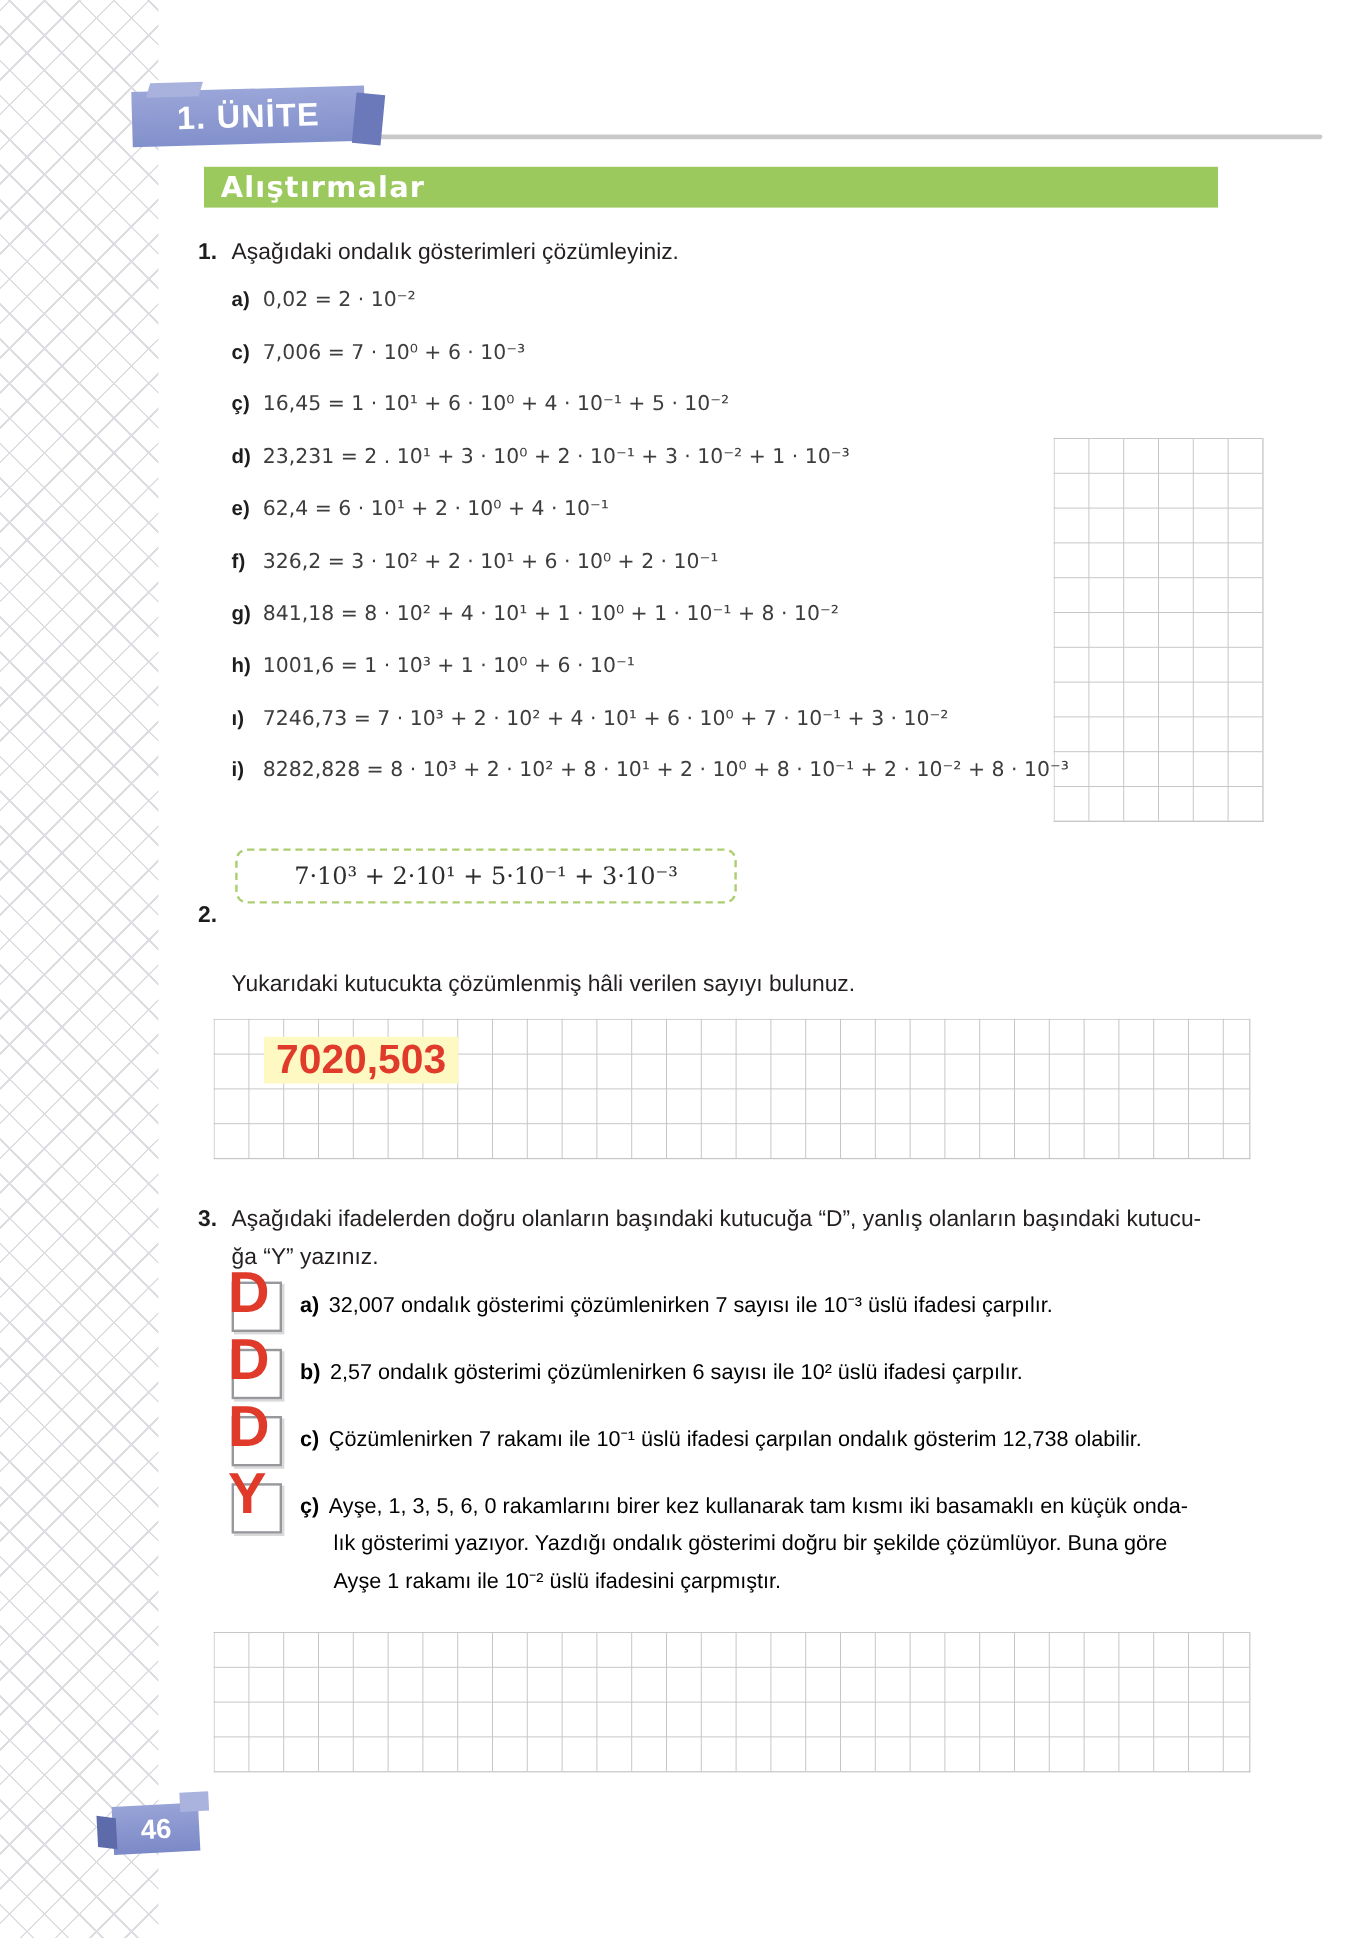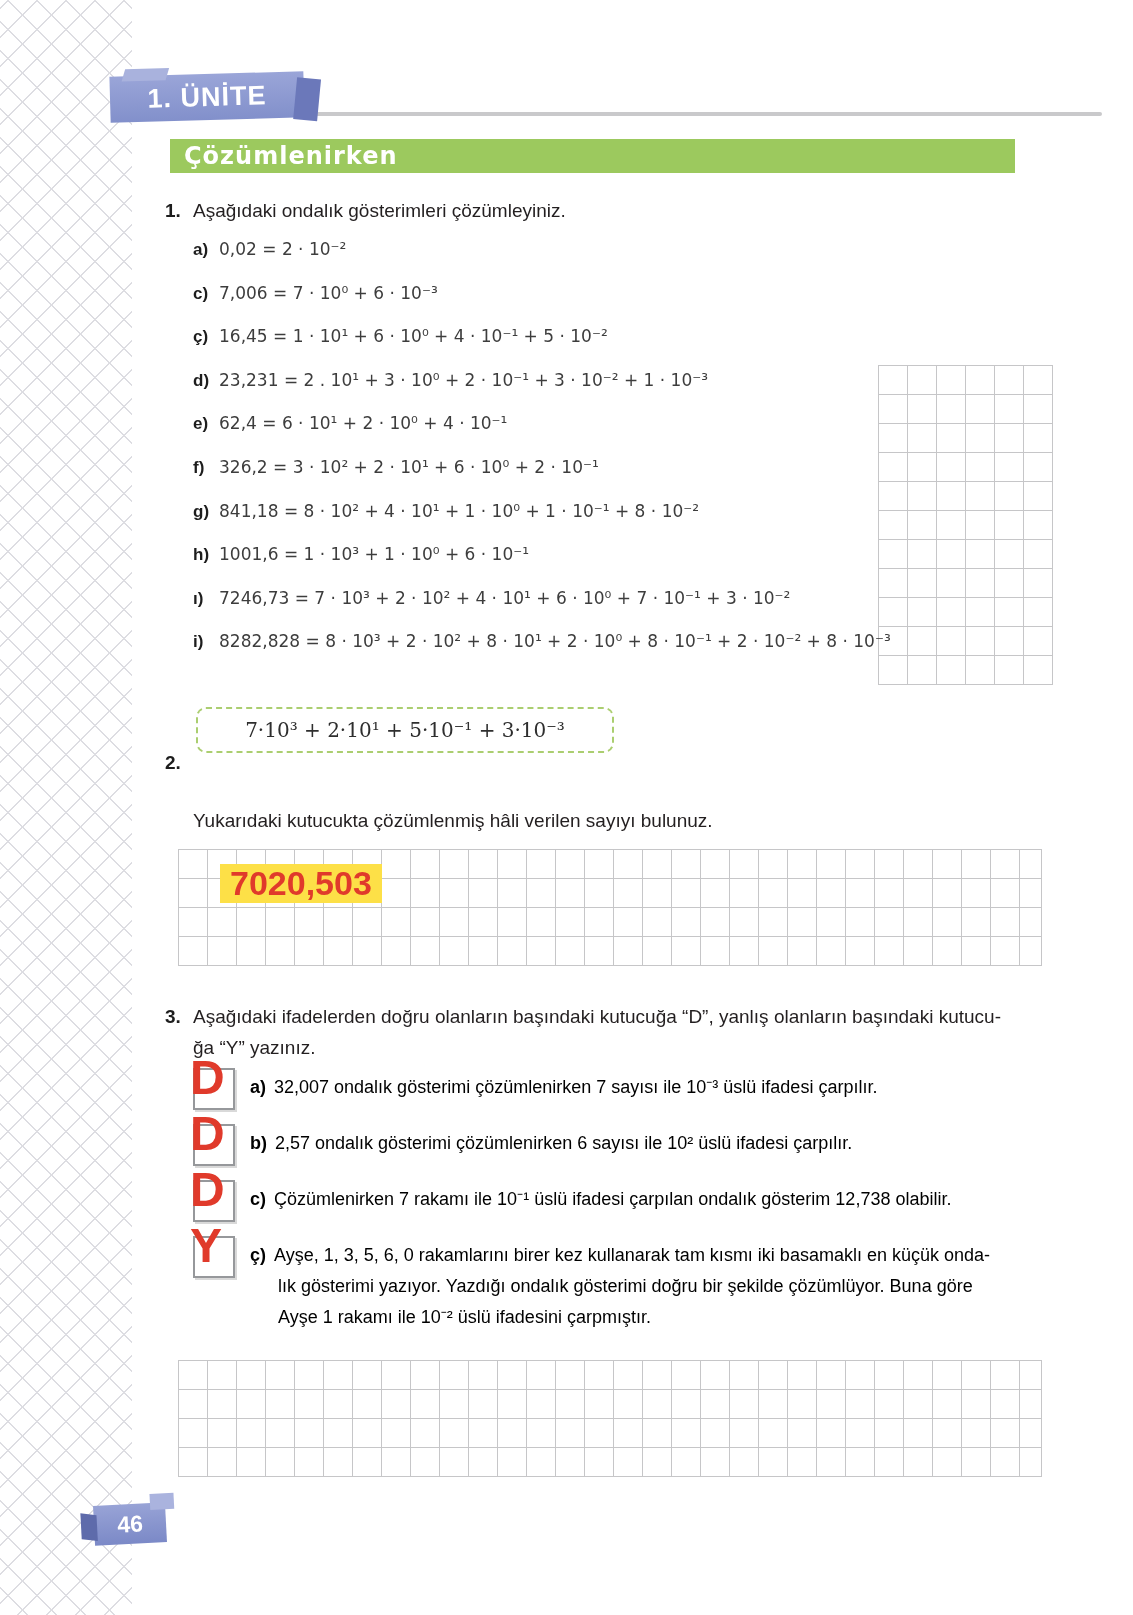--- a/index.html
+++ b/index.html
@@ -55,21 +55,21 @@
   .answer-grid{left:178px;top:849px;width:863px;height:116px;}
   .work-grid{left:178px;top:1360px;width:863px;height:116px;}
   
   .dashed-box{
     position:absolute;left:196px;top:707px;width:418px;height:46px;
     border:2px dashed var(--c-dashed_green,#abce70);border-radius:10px;
     display:flex;align-items:center;justify-content:center;box-sizing:border-box;
   }
   .dashed-box .boxed-expr{font-family:"DejaVu Serif",serif;font-size:20px;color:#2e2e2e;white-space:nowrap;}
   .answer-red{
-    position:absolute;left:220px;top:864px;background:#fde047;padding:0 10px;
+    position:absolute;left:220px;top:864px;background:#fef9c3;padding:0 10px;
     color:var(--c-answer_red,#e03a2b);font-weight:bold;font-size:34px;letter-spacing:0px;
     font-family:"Liberation Sans",sans-serif;z-index:2;white-space:nowrap;
   }
   
   .tf-row{position:absolute;left:193px;}
   .tf-box{
     position:absolute;left:0;top:0;width:38px;height:38px;background:#fff;
     border:2px solid #96989b;box-shadow:2px 2px 0 rgba(0,0,0,.15);
   }
   .tf-letter{
@@ -99,21 +99,21 @@
 
   <div class="lattice"></div>
 
   <div class="hr-rule"></div>
 
   <div class="unit-ribbon">
     <span>1. ÜNİTE</span>
   </div>
 
   <div class="green-banner">
-    <span>Çözümlenirken</span>
+    <span>Alıştırmalar</span>
   </div>
 
   <div class="q-num" style="left:165px;top:200px;">1.</div>
   <div class="q-prompt" style="left:193px;top:200px;">Aşağıdaki ondalık gösterimleri çözümleyiniz.</div>
 
   <div class="grid grid-right"></div>
 
   <div class="ex1-items">
     <div class="ex1-item"><span class="lbl">a)</span><span class="expr">0,02 = 2 · 10⁻²</span></div>
     <div class="ex1-item"><span class="lbl">c)</span><span class="expr">7,006 = 7 · 10⁰ + 6 · 10⁻³</span></div>

